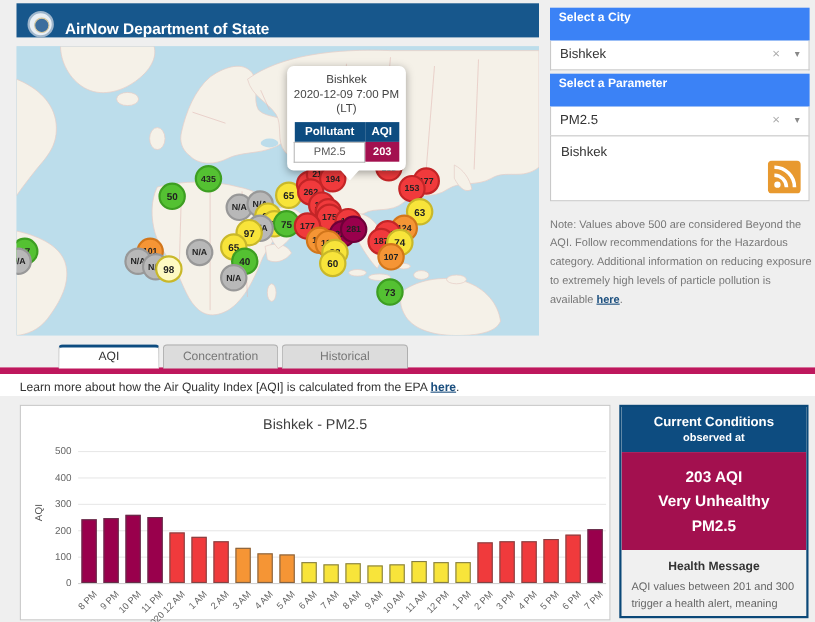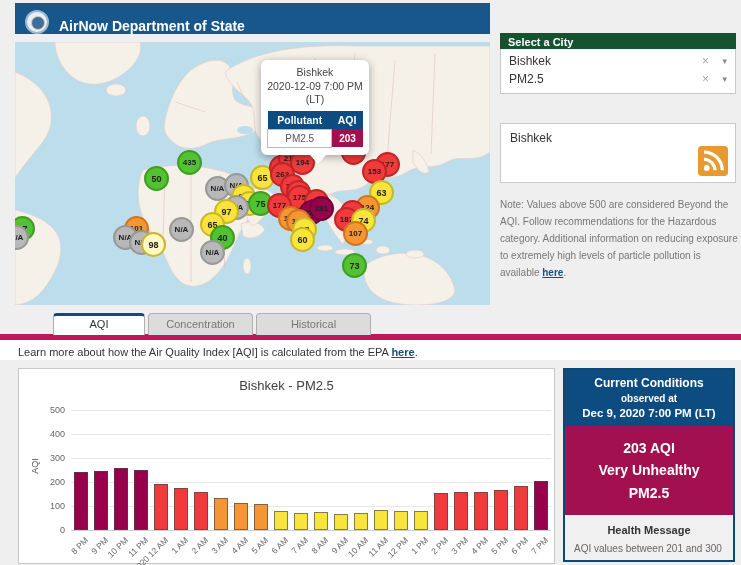--- a/index.html
+++ b/index.html
@@ -52,22 +52,22 @@
   .popup .line { line-height:1.3; }
   .popup table { width:100%; border-collapse:collapse; margin-top:4px; font-size:10px; }
   .popup th { background:#0D4C80; color:#fff; font-size:10.5px; padding:3px 2px; }
   .popup td { padding:3px 2px; }
   .td-pollutant { background:#fff; border:1px solid #BBB; color:#555; }
   .td-aqi { background:#A3104F; color:#fff; font-weight:bold; }
 
   
   .sb-box { position:absolute; left:500px; width:236px; }
   .sb-header {
-    background:#14532d; color:#fff; font-size:11px; font-weight:bold;
-    height:16px; line-height:18px; padding:0 8px;margin-top:26px;
+    background:#3b82f6; color:#fff; font-size:11px; font-weight:bold;
+    height:30px; line-height:18px; padding:0 8px;
   }
   .sb-body {
     background:#fff; border:1px solid #C9C9C9; border-top:none;
     height:27px; line-height:25px; font-size:12px; color:#333;
     padding:0 8px; position:relative;
   }
   .clear-x { position:absolute; right:26px; top:0; color:#AAA; font-size:12px; cursor:pointer; }
   .caret { position:absolute; right:8px; top:0; color:#888; font-size:9px; cursor:pointer; }
   .rss-box {
     position:absolute; left:500px; top:123px; width:236px; height:60px;
@@ -248,20 +248,21 @@
 <div class="sb-box" style="top:7px">
   <div class="sb-header">Select a City</div>
   <div class="sb-body">
     <span>Bishkek</span>
     <span class="clear-x">×</span>
     <span class="caret">▾</span>
   </div>
 </div>
 
 <div class="sb-box" style="top:67px">
+  <div class="sb-header">Select a Parameter</div>
   <div class="sb-body">
     <span>PM2.5</span>
     <span class="clear-x">×</span>
     <span class="caret">▾</span>
   </div>
 </div>
 
 <div class="rss-box">
   <div class="rss-title">Bishkek</div>
   <svg class="rss-icon" viewBox="0 0 24 24">
@@ -352,21 +353,20 @@
       <div class="xlabel" style="left: 484px; top: 2px;">5 PM</div>
       <div class="xlabel" style="left: 504px; top: 2px;">6 PM</div>
       <div class="xlabel" style="left: 524px; top: 2px;">7 PM</div>
     </div>
 </div>
 
 <div class="cc-panel">
   <div class="cc-header">
     <div class="cc-t1">Current Conditions</div>
     <div class="cc-t2">observed at</div>
-    <div class="cc-t3">Dec 9, 2020 7:00 PM (LT)</div>
   </div>
   <div class="cc-aqi">
     <div>203 AQI</div>
     <div>Very Unhealthy</div>
     <div>PM2.5</div>
   </div>
   <div class="cc-health-title">Health Message</div>
   <div class="cc-health-text">AQI values between 201 and 300 trigger a health alert, meaning everyone may experience more serious health effects.</div>
 </div>
 

